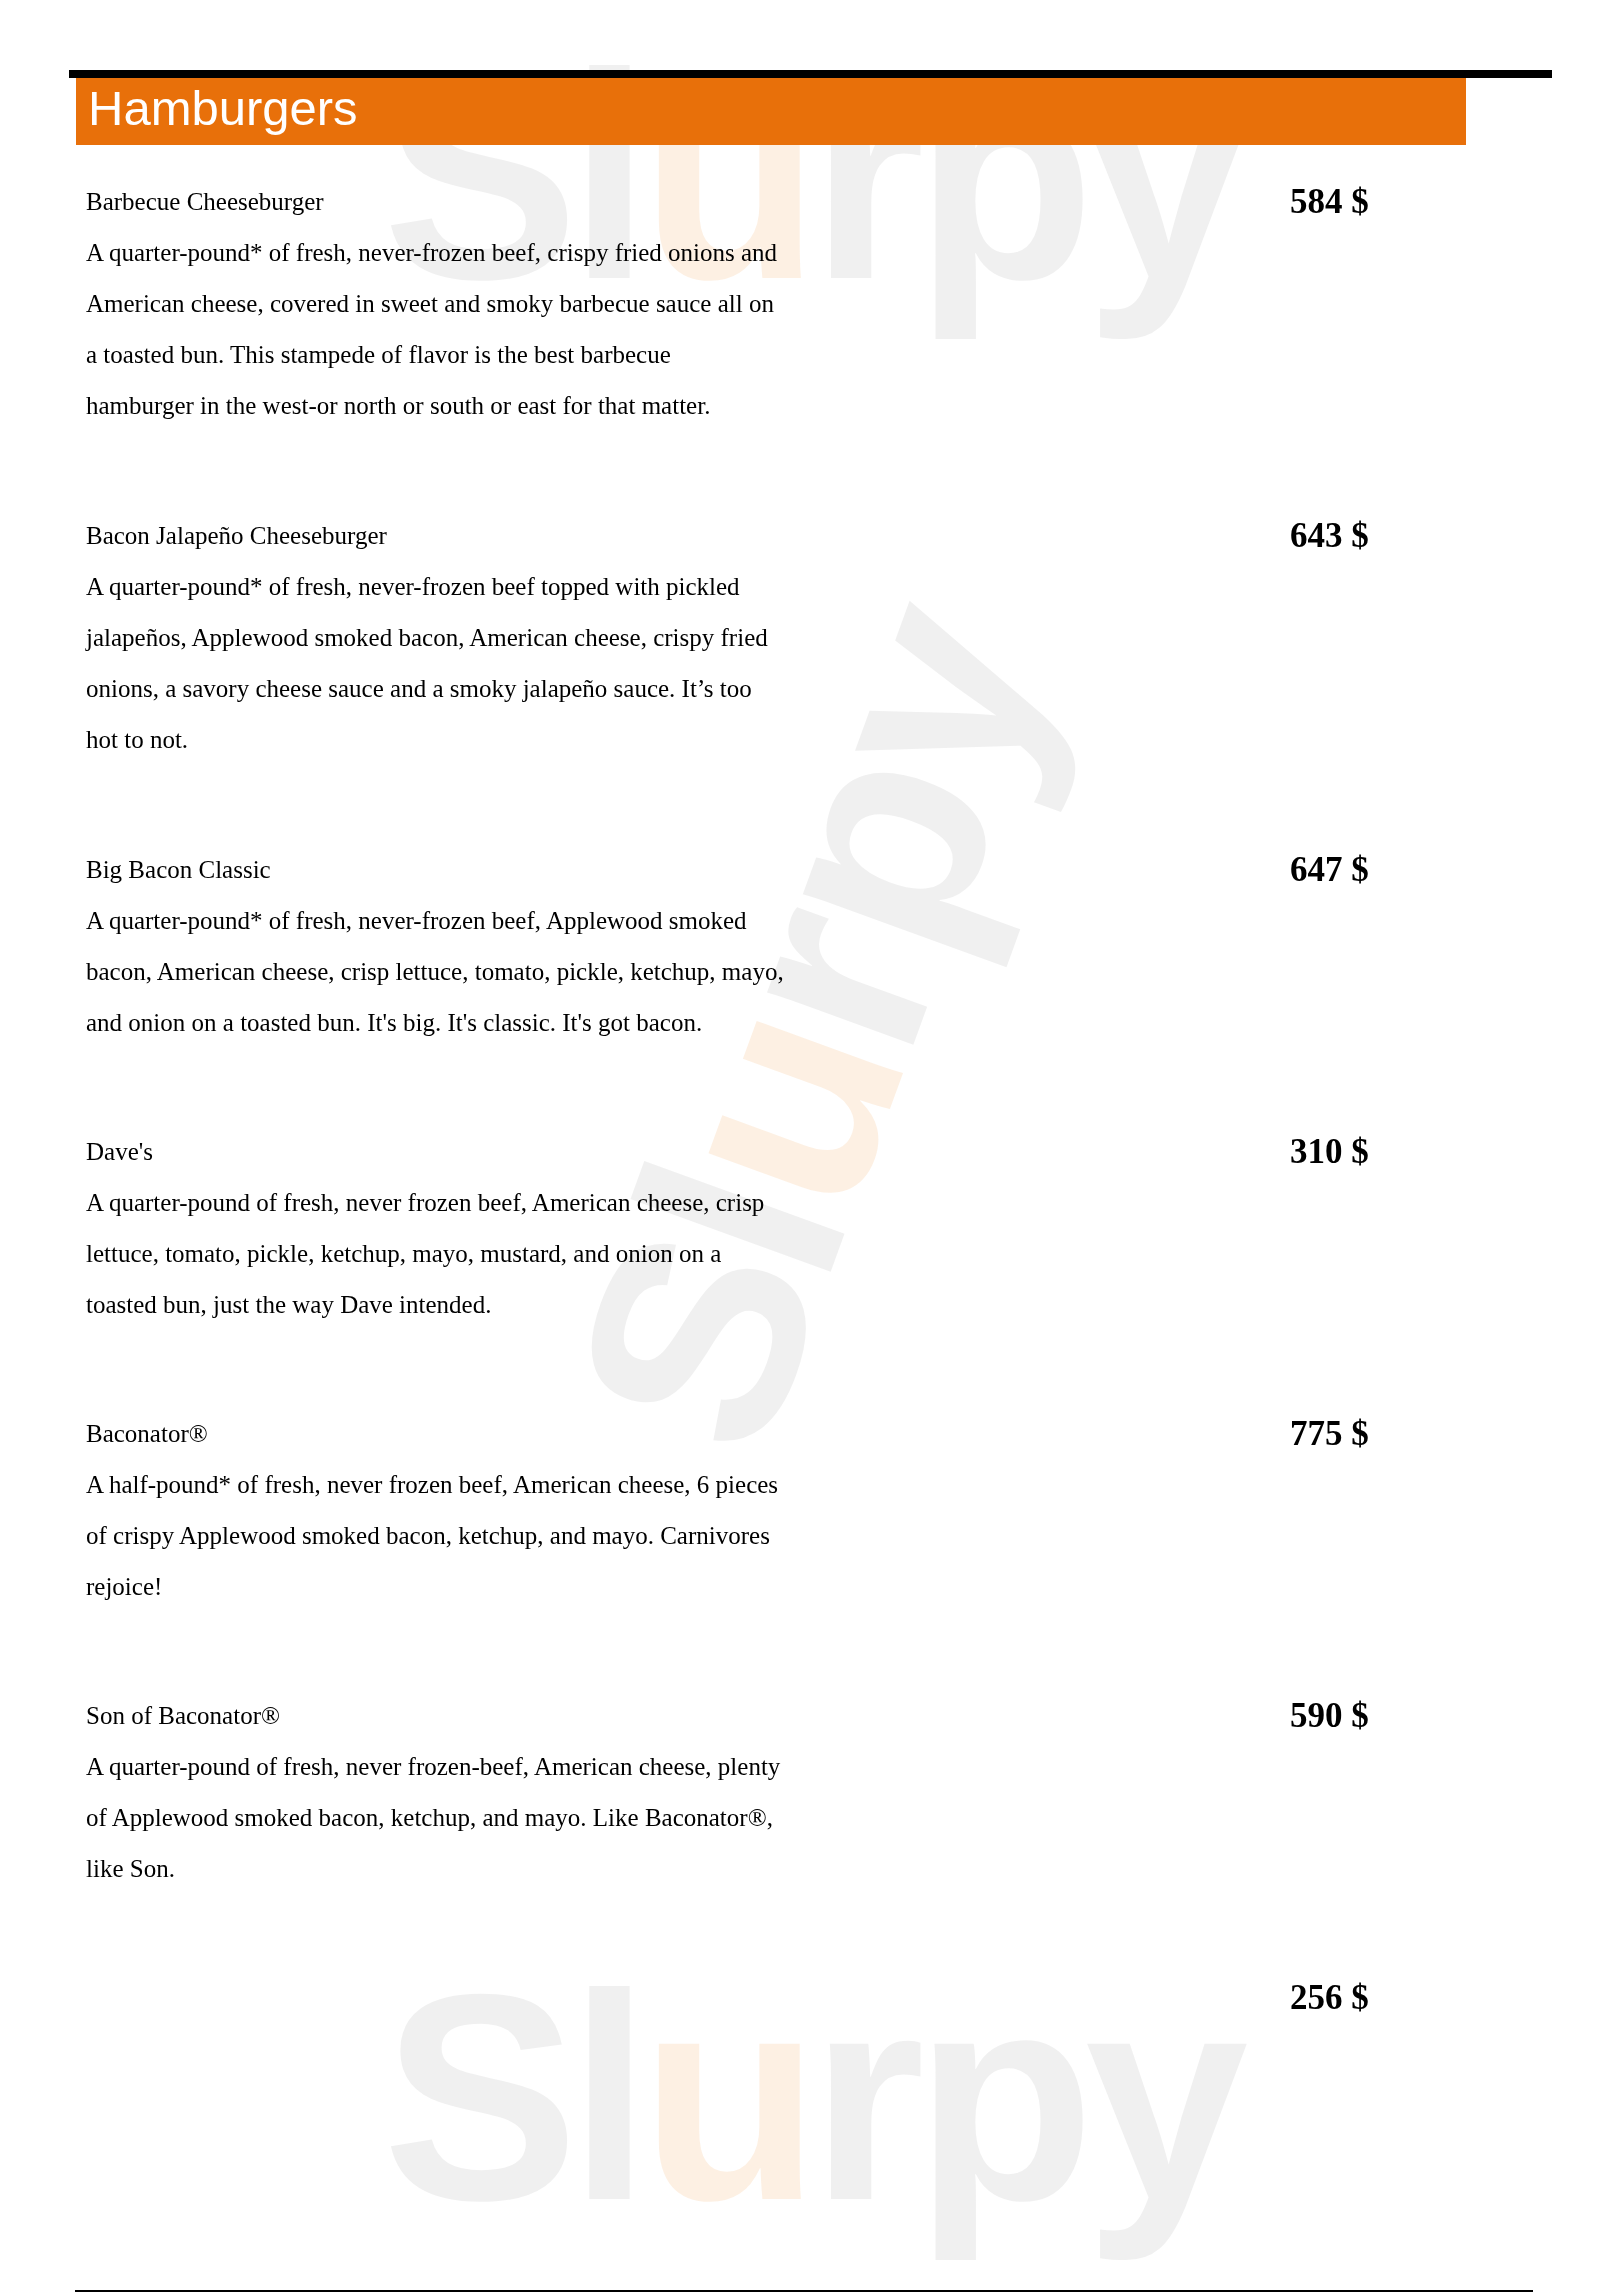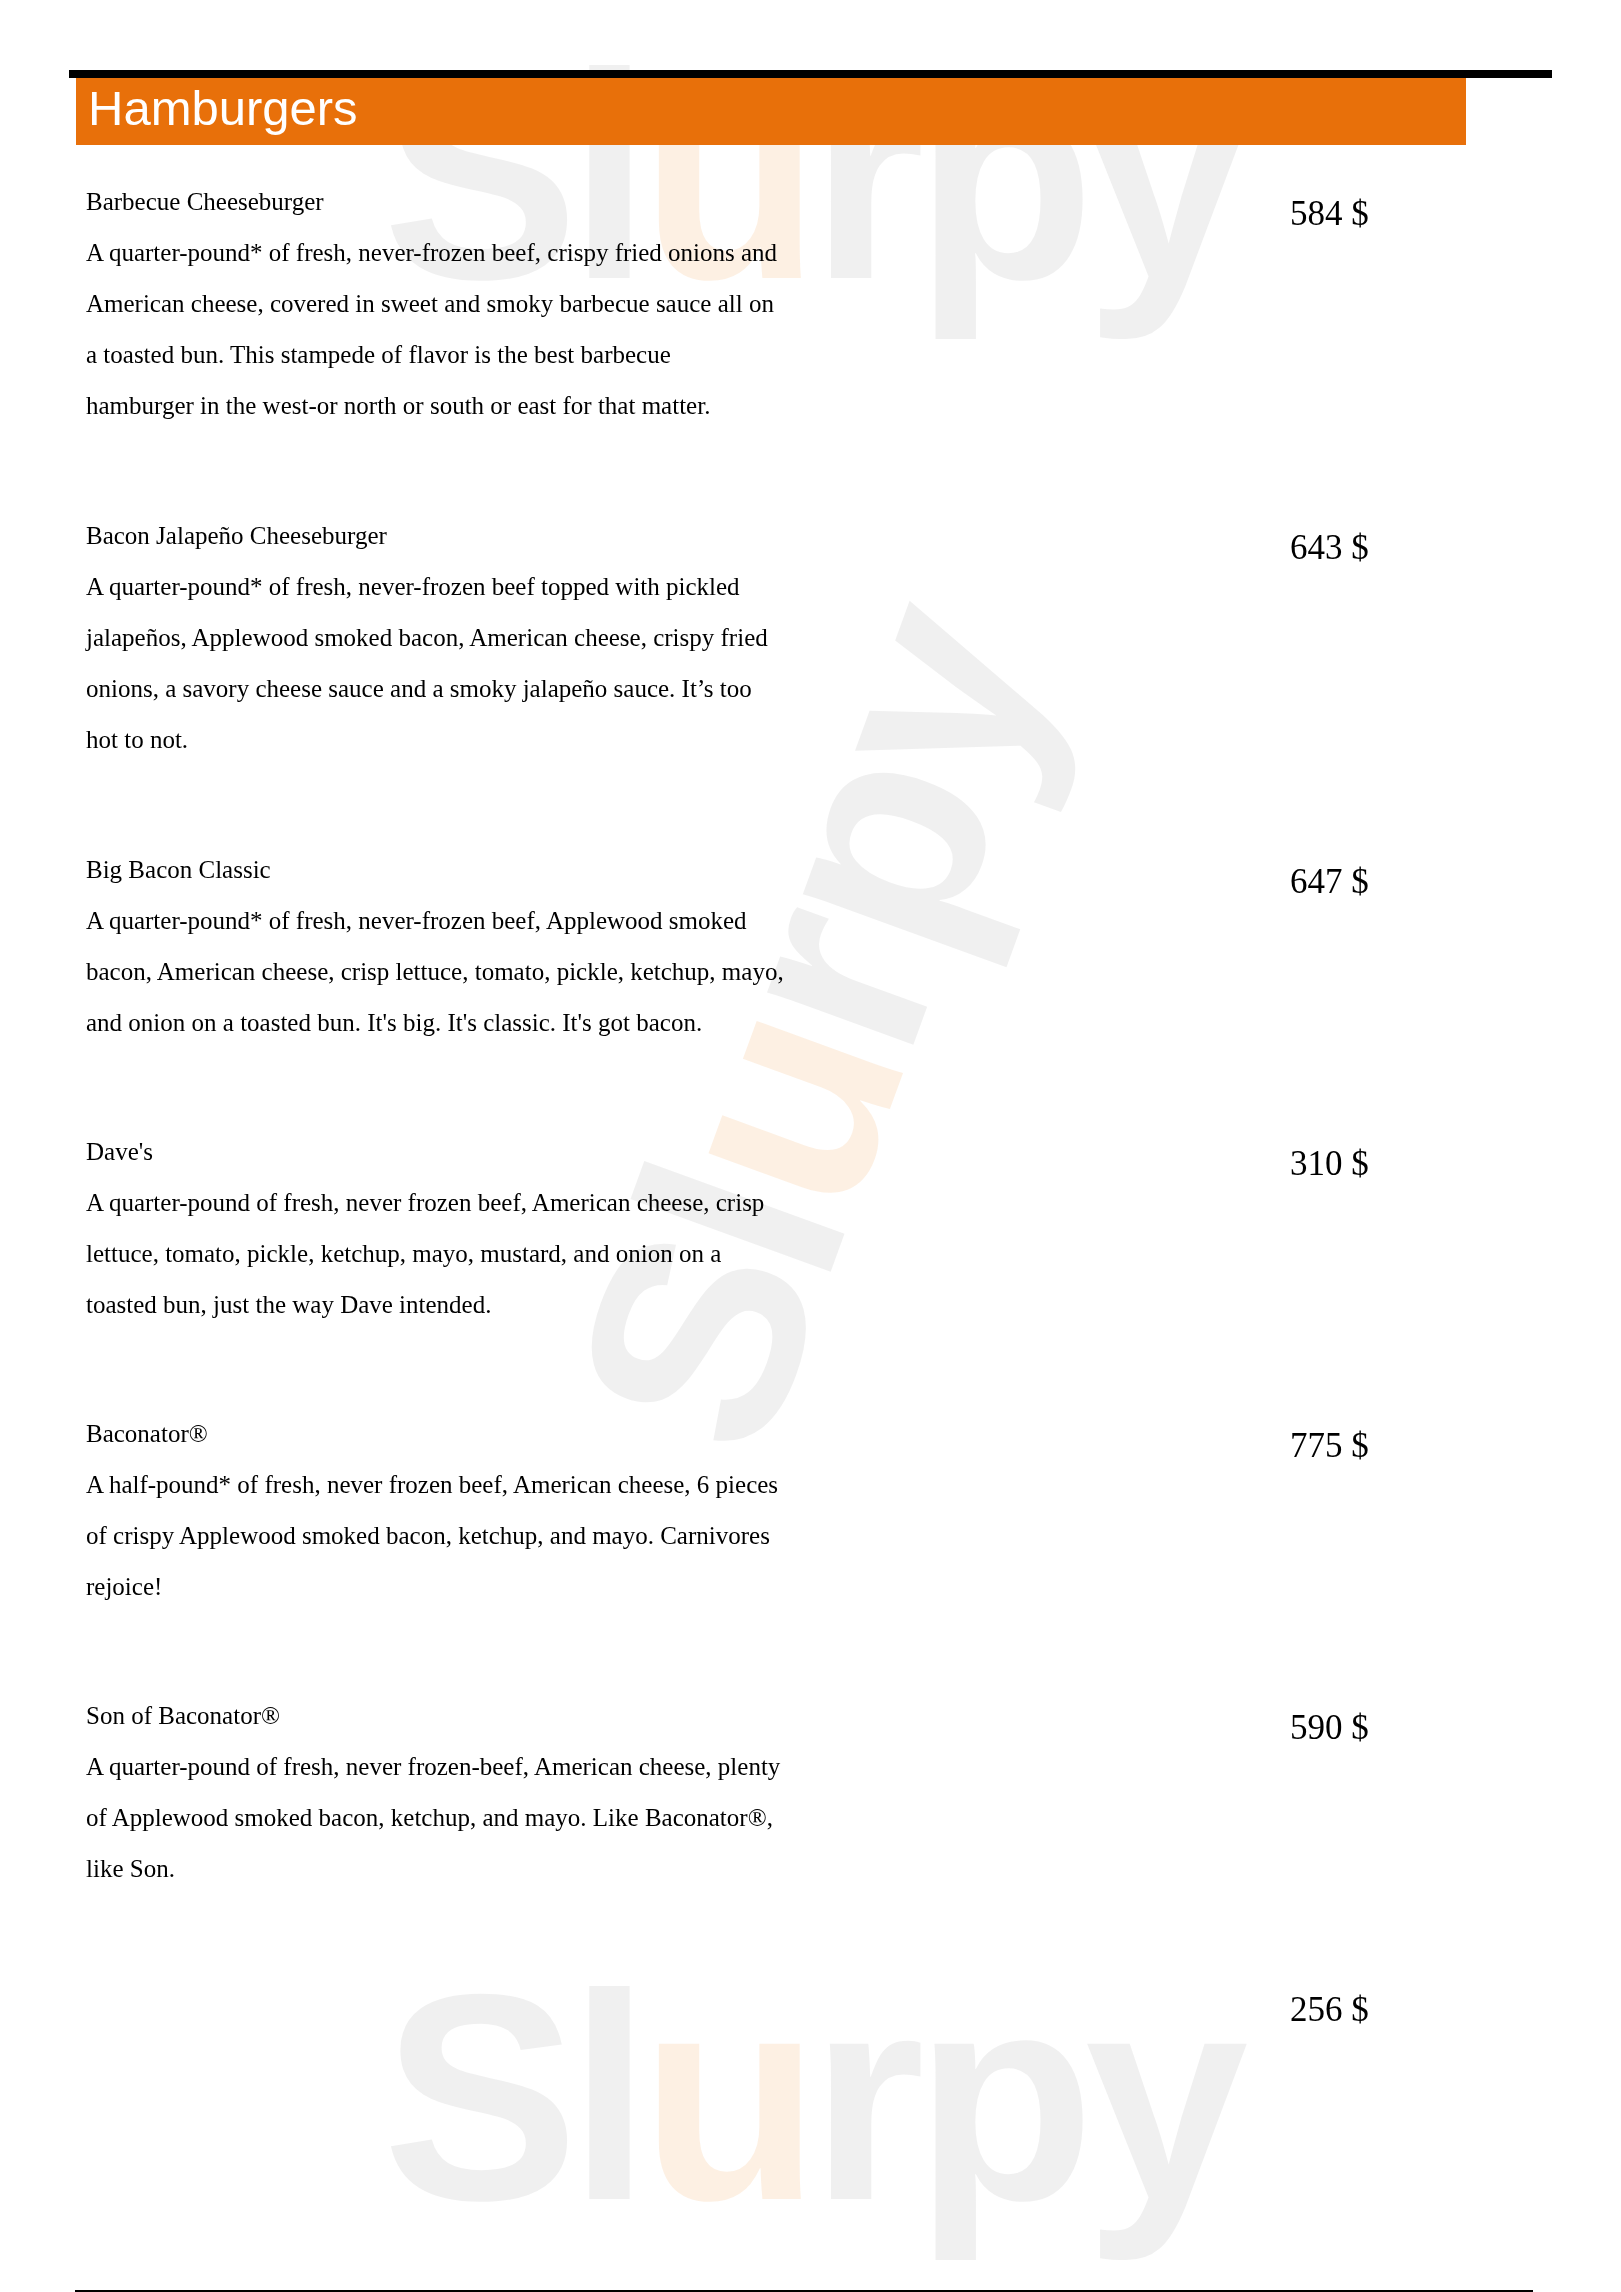--- a/index.html
+++ b/index.html
@@ -38,21 +38,21 @@
       position: absolute; left: 75px; top: 2290px; width: 1458px; height: 2.9px;
       background: #000; z-index: 2;
     }
     .items { position: absolute; left: 86px; top: 176px; width: 1372px; z-index: 3; }
     .item { position: relative; }
     .item-name, .item-desc {
       font-size: 25px; line-height: 51px; width: 1157px;
     }
     .item-desc { white-space: pre-line; }
     .item-price {
-      position: absolute; left: 1204px; top: 12px; font-size: 35px; line-height: 51px;
+      position: absolute; left: 1204px; top: 0; font-size: 35px; line-height: 51px; font-weight: bold;
     }
   </style>
 </head>
 <body>
 
 <div class="watermark wm-top">
   <span class="g">Sl</span><span class="o">u</span><span class="g">rpy</span>
 </div>
 <div class="watermark wm-mid">
   <span class="g">Sl</span><span class="o">u</span><span class="g">rpy</span>

